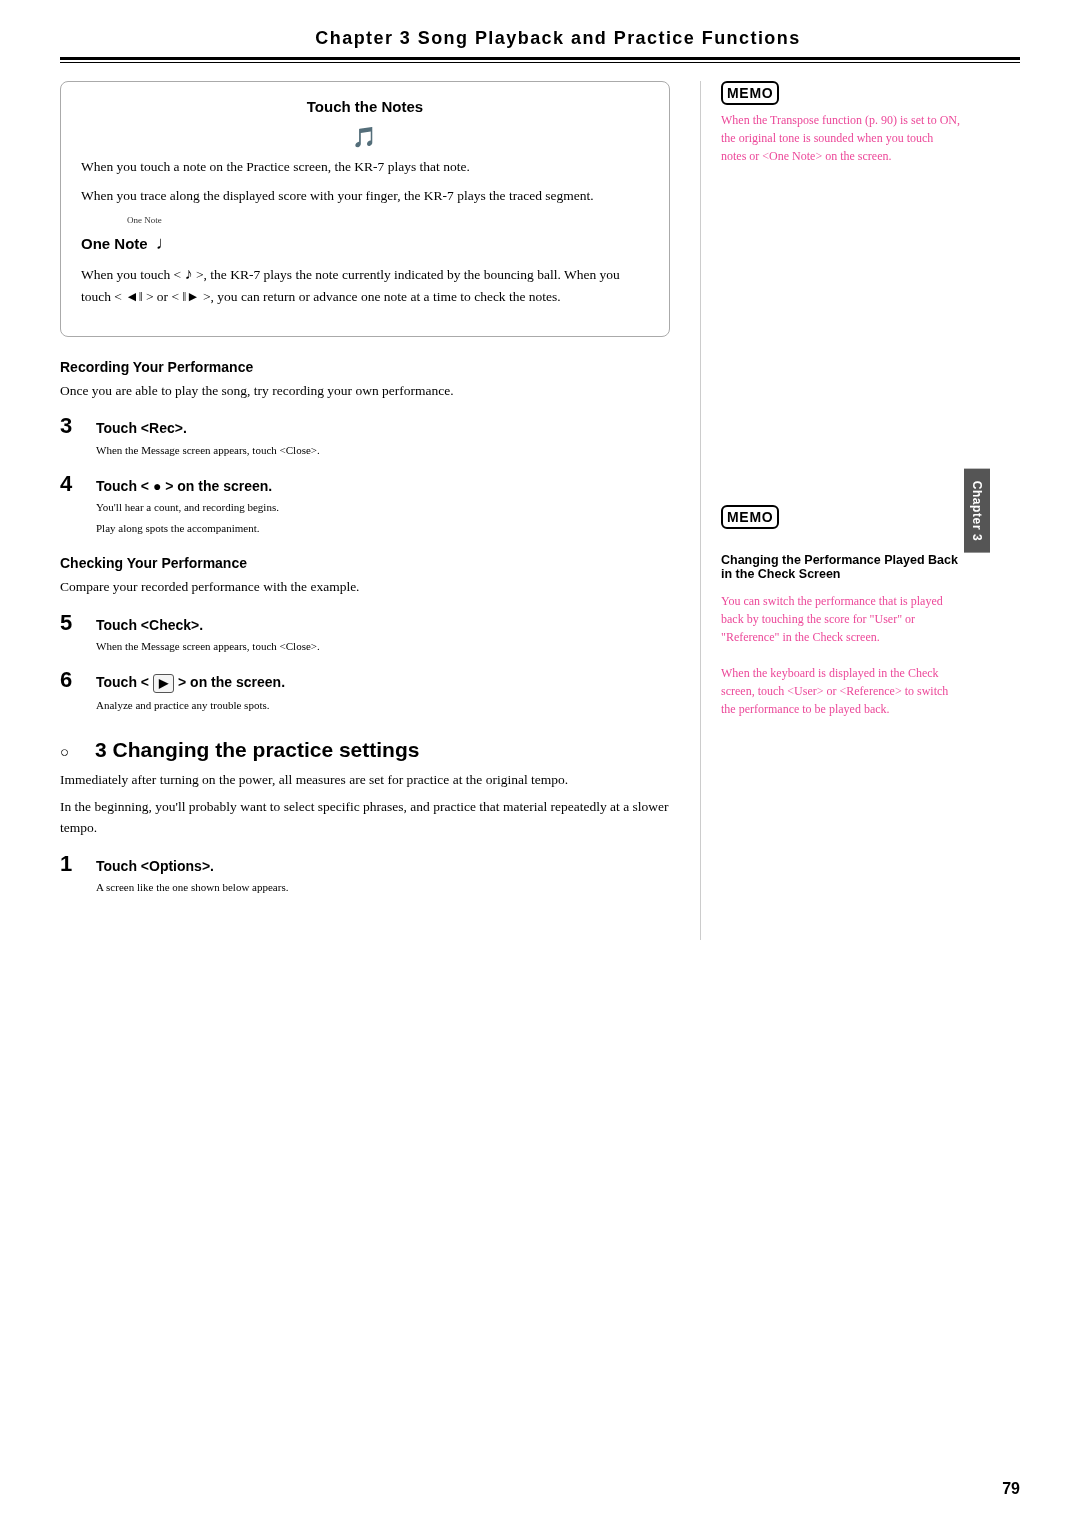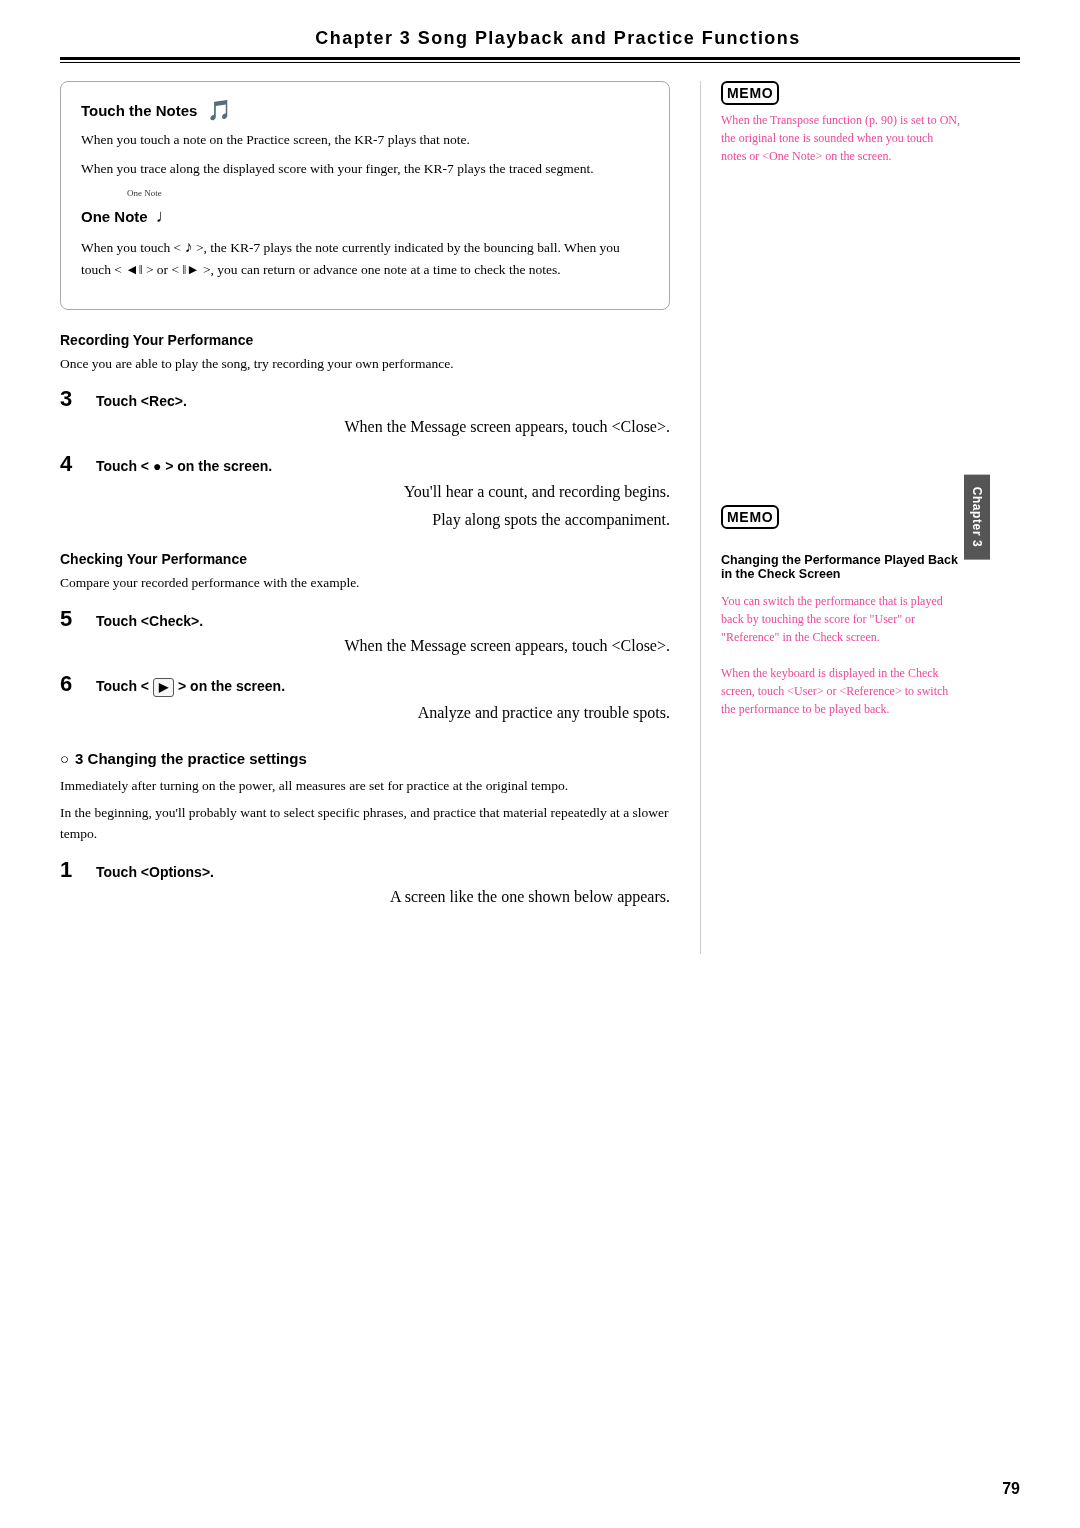--- a/index.html
+++ b/index.html
@@ -61,20 +61,21 @@
       background: #fff;
     }
     .notes-box-title {
       font-size: 15px;
       font-weight: bold;
       font-family: Arial, sans-serif;
       margin-bottom: 8px;
       display: flex;
       align-items: center;
       gap: 10px;
+      flex-direction: column;
     }
     .notes-box p {
       font-size: 13.5px;
       line-height: 1.55;
       margin-bottom: 8px;
     }
     .one-note-heading {
       font-size: 15px;
       font-weight: bold;
       font-family: Arial, sans-serif;
@@ -117,42 +118,42 @@
       margin-right: 4px;
       line-height: 1;
     }
     .step-label {
       font-size: 14px;
       font-weight: bold;
       font-family: Arial, sans-serif;
       line-height: 1.3;
     }
     .step-desc {
-      font-size: 16px;
+      font-size: 11px;
       line-height: 1.55;
       margin-left: 36px;
       margin-bottom: 4px;
-      text-align: right;
     }
 
     
     .circle-heading {
       display: flex;
       align-items: baseline;
       gap: 6px;
       margin-top: 24px;
       margin-bottom: 8px;
     }
     .circle-symbol {
       font-size: 15px;
     }
     .circle-heading-text {
-      font-size: 15px;
-      font-weight: bold;
-      font-family: Arial, sans-serif;
+      font-size: 21px;
+      font-weight: bold;
+      font-family: Arial, sans-serif;
+      margin-left: 20px;
     }
 
     
     .btn-icon {
       display: inline-block;
       border: 1px solid #555;
       border-radius: 3px;
       padding: 1px 5px;
       font-size: 12px;
       font-family: Arial, sans-serif;

